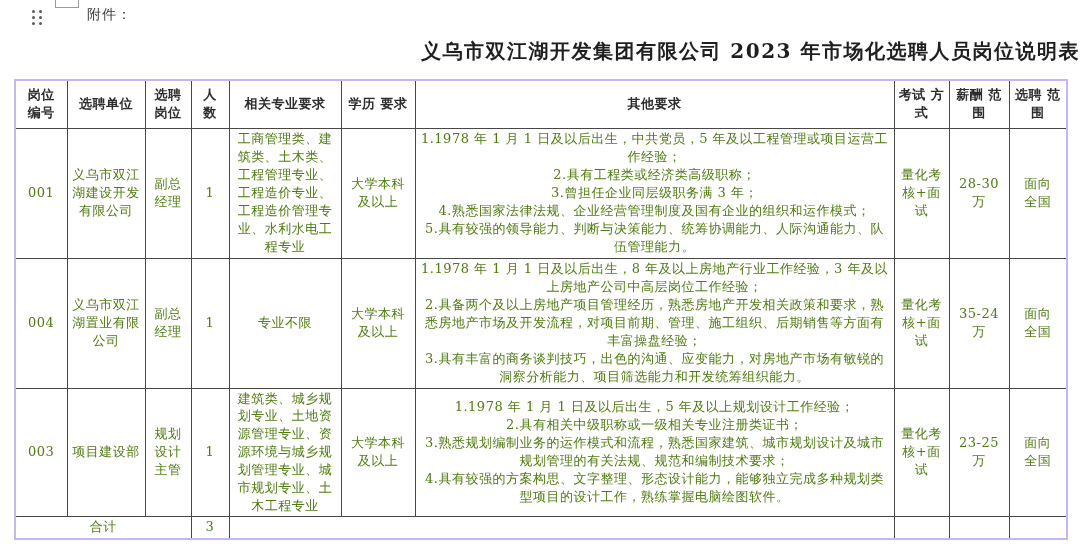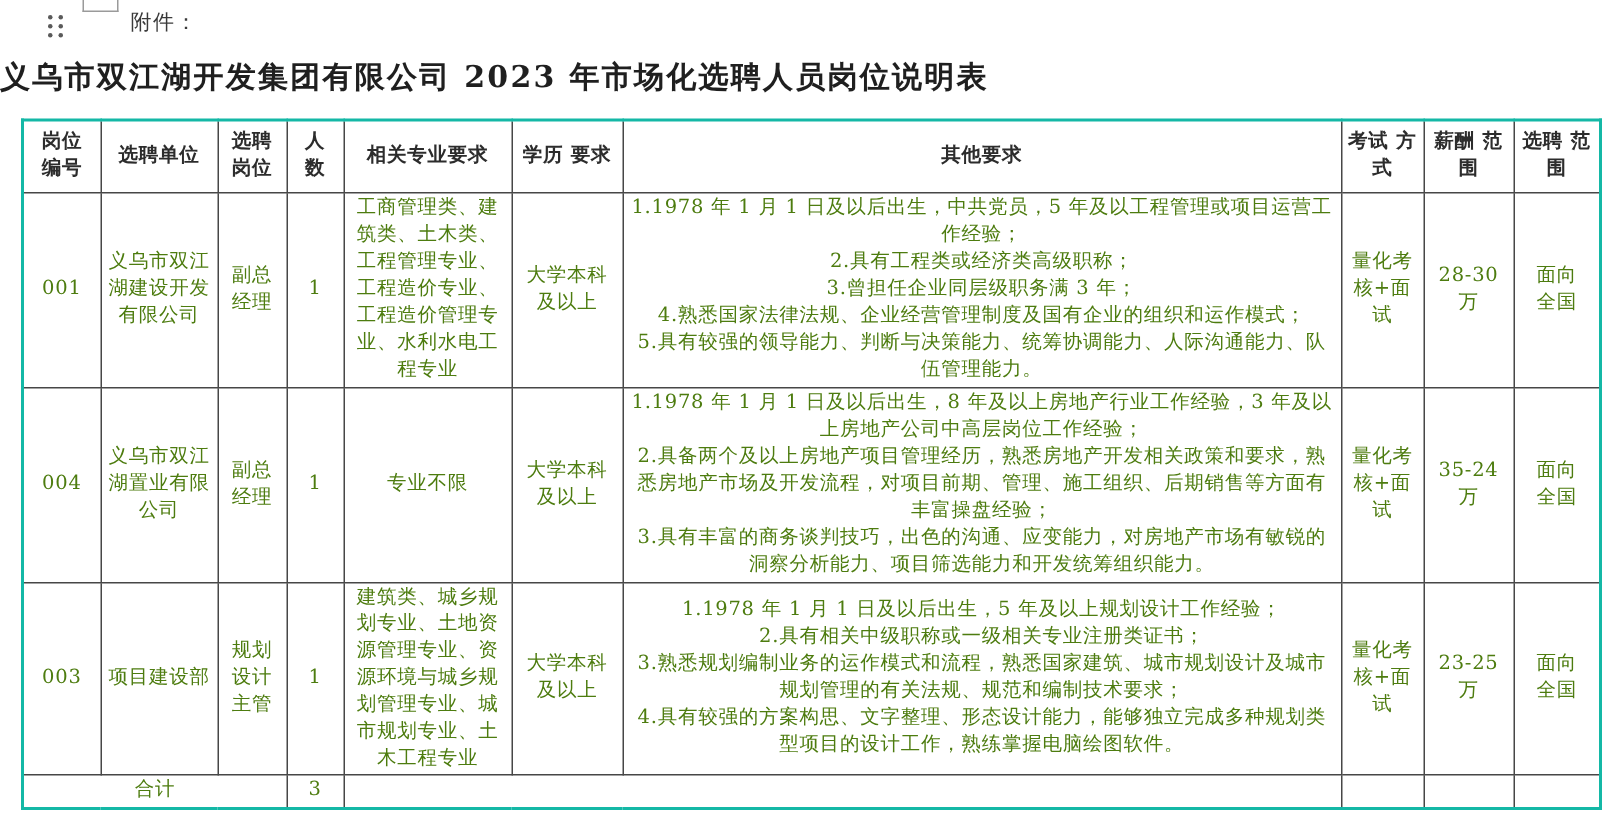--- a/index.html
+++ b/index.html
@@ -19,28 +19,28 @@
   .handle i{width:3px;height:3px;border-radius:50%;background:#5a5a5a;display:block;}
   .mini-box{
     position:absolute;left:55px;top:0;width:22px;height:7px;
     border:1px solid #9a9a9a;border-top:none;background:#fff;
   }
   .attachment{
     position:absolute;left:87px;top:6px;font-size:14px;color:#3a3a3a;letter-spacing:1px;
   }
   
   h1.doc-title{
-    margin:12px 0 14px 0;text-align:left;
+    margin:12px 0 14px 0;text-align:right;
     font-size:20px;font-weight:bold;color:#1f1f1f;letter-spacing:1.5px;
   }
   
   table.jobs{
     border-collapse:collapse;table-layout:fixed;
     margin-left:14px;width:1052px;
-    border:2px solid #14b8a6;
+    border:2px solid #c4b5fd;
   }
   table.jobs th, table.jobs td{
     border:1px solid #474747;
     font-size:13px;line-height:1.38;letter-spacing:0.5px;
     text-align:center;vertical-align:middle;
     padding:1px 3px;color:#4d7c0f;
     overflow:hidden;
   }
   table.jobs th{font-weight:bold;color:#2c2c2c;}
   tr.hdr{height:48px;}

